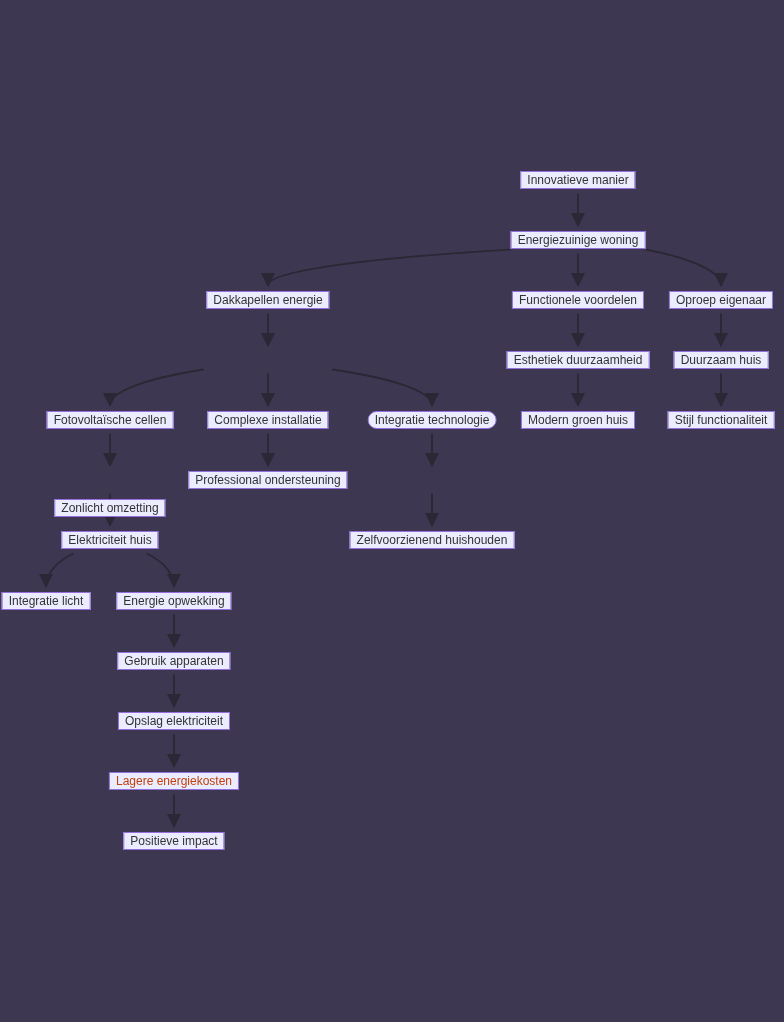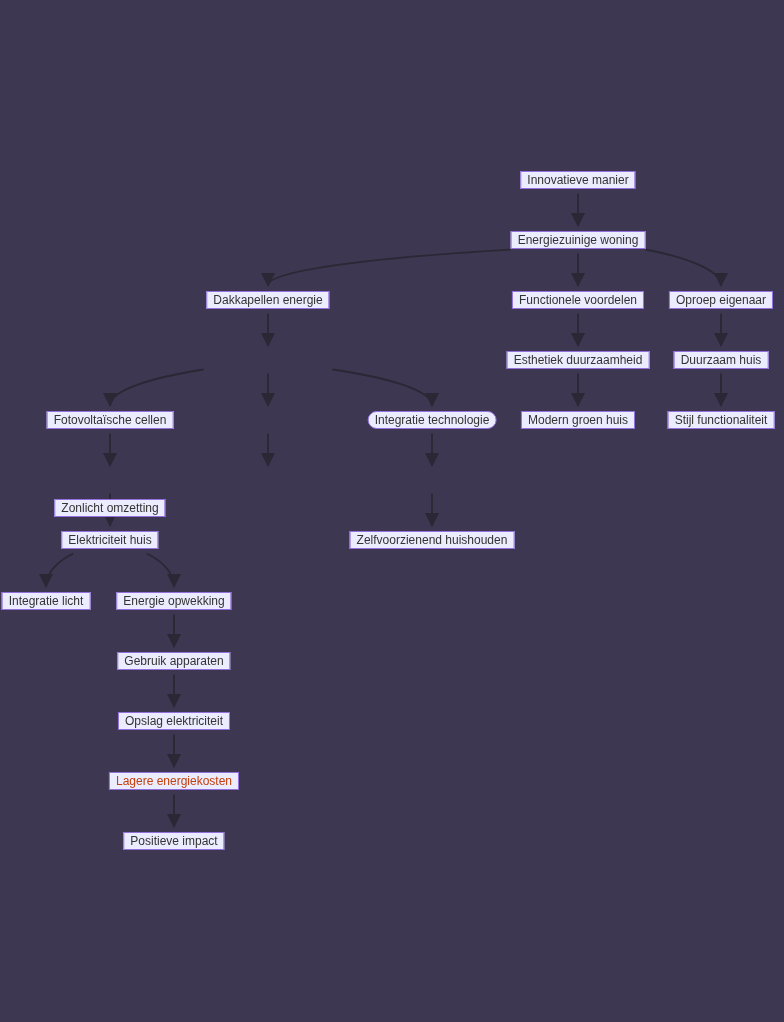--- a/index.html
+++ b/index.html
@@ -78,24 +78,26 @@
   </svg>
 
 <div class="node" style="left: 578px; top: 180px; background: rgb(236, 236, 255); border-color: rgb(147, 112, 219); color: rgb(51, 51, 51);">Innovatieve manier</div>
     <div class="node" style="left: 578px; top: 240px; background: rgb(236, 236, 255); border-color: rgb(147, 112, 219); color: rgb(51, 51, 51);">Energiezuinige woning</div>
     <div class="node" style="left: 268px; top: 300px; background: rgb(236, 236, 255); border-color: rgb(147, 112, 219); color: rgb(51, 51, 51);">Dakkapellen energie</div>
     <div class="node" style="left: 578px; top: 300px; background: rgb(236, 236, 255); border-color: rgb(147, 112, 219); color: rgb(51, 51, 51);">Functionele voordelen</div>
     <div class="node" style="left: 721px; top: 300px; background: rgb(236, 236, 255); border-color: rgb(147, 112, 219); color: rgb(51, 51, 51);">Oproep eigenaar</div>
     <div class="node" style="left: 578px; top: 360px; background: rgb(236, 236, 255); border-color: rgb(147, 112, 219); color: rgb(51, 51, 51);">Esthetiek duurzaamheid</div>
     <div class="node" style="left: 721px; top: 360px; background: rgb(236, 236, 255); border-color: rgb(147, 112, 219); color: rgb(51, 51, 51);">Duurzaam huis</div>
     <div class="node" style="left: 110px; top: 420px; background: rgb(236, 236, 255); border-color: rgb(147, 112, 219); color: rgb(51, 51, 51);">Fotovoltaïsche cellen</div>
+    <div class="node" style="left: 268px; top: 420px; background: rgb(236, 236, 255); border-color: rgb(147, 112, 219); color: rgb(51, 51, 51);">Complexe installatie</div>
     <div class="node" style="left: 432px; top: 420px; background: rgb(236, 236, 255); border-color: rgb(147, 112, 219); color: rgb(51, 51, 51); border-radius: 10px;">Integratie technologie</div>
     <div class="node" style="left: 578px; top: 420px; background: rgb(236, 236, 255); border-color: rgb(147, 112, 219); color: rgb(51, 51, 51);">Modern groen huis</div>
     <div class="node" style="left: 721px; top: 420px; background: rgb(236, 236, 255); border-color: rgb(147, 112, 219); color: rgb(51, 51, 51);">Stijl functionaliteit</div>
     <div class="node" style="left: 110px; top: 508px; background: rgb(236, 236, 255); border-color: rgb(147, 112, 219); color: rgb(51, 51, 51);">Zonlicht omzetting</div>
+    <div class="node" style="left: 268px; top: 480px; background: rgb(236, 236, 255); border-color: rgb(147, 112, 219); color: rgb(51, 51, 51);">Professional ondersteuning</div>
     <div class="node" style="left: 110px; top: 540px; background: rgb(236, 236, 255); border-color: rgb(147, 112, 219); color: rgb(51, 51, 51);">Elektriciteit huis</div>
     <div class="node" style="left: 432px; top: 540px; background: rgb(236, 236, 255); border-color: rgb(147, 112, 219); color: rgb(51, 51, 51);">Zelfvoorzienend huishouden</div>
     <div class="node" style="left: 46px; top: 601px; background: rgb(236, 236, 255); border-color: rgb(147, 112, 219); color: rgb(51, 51, 51);">Integratie licht</div>
     <div class="node" style="left: 174px; top: 601px; background: rgb(236, 236, 255); border-color: rgb(147, 112, 219); color: rgb(51, 51, 51);">Energie opwekking</div>
     <div class="node" style="left: 174px; top: 661px; background: rgb(236, 236, 255); border-color: rgb(147, 112, 219); color: rgb(51, 51, 51);">Gebruik apparaten</div>
     <div class="node" style="left: 174px; top: 721px; background: rgb(236, 236, 255); border-color: rgb(147, 112, 219); color: rgb(51, 51, 51);">Opslag elektriciteit</div>
     <div class="node" style="left: 174px; top: 781px; background: rgb(236, 236, 255); border-color: rgb(147, 112, 219); color: #c2410c;">Lagere energiekosten</div>
     <div class="node" style="left: 174px; top: 841px; background: rgb(236, 236, 255); border-color: rgb(147, 112, 219); color: rgb(51, 51, 51);">Positieve impact</div>
   </div>
 

